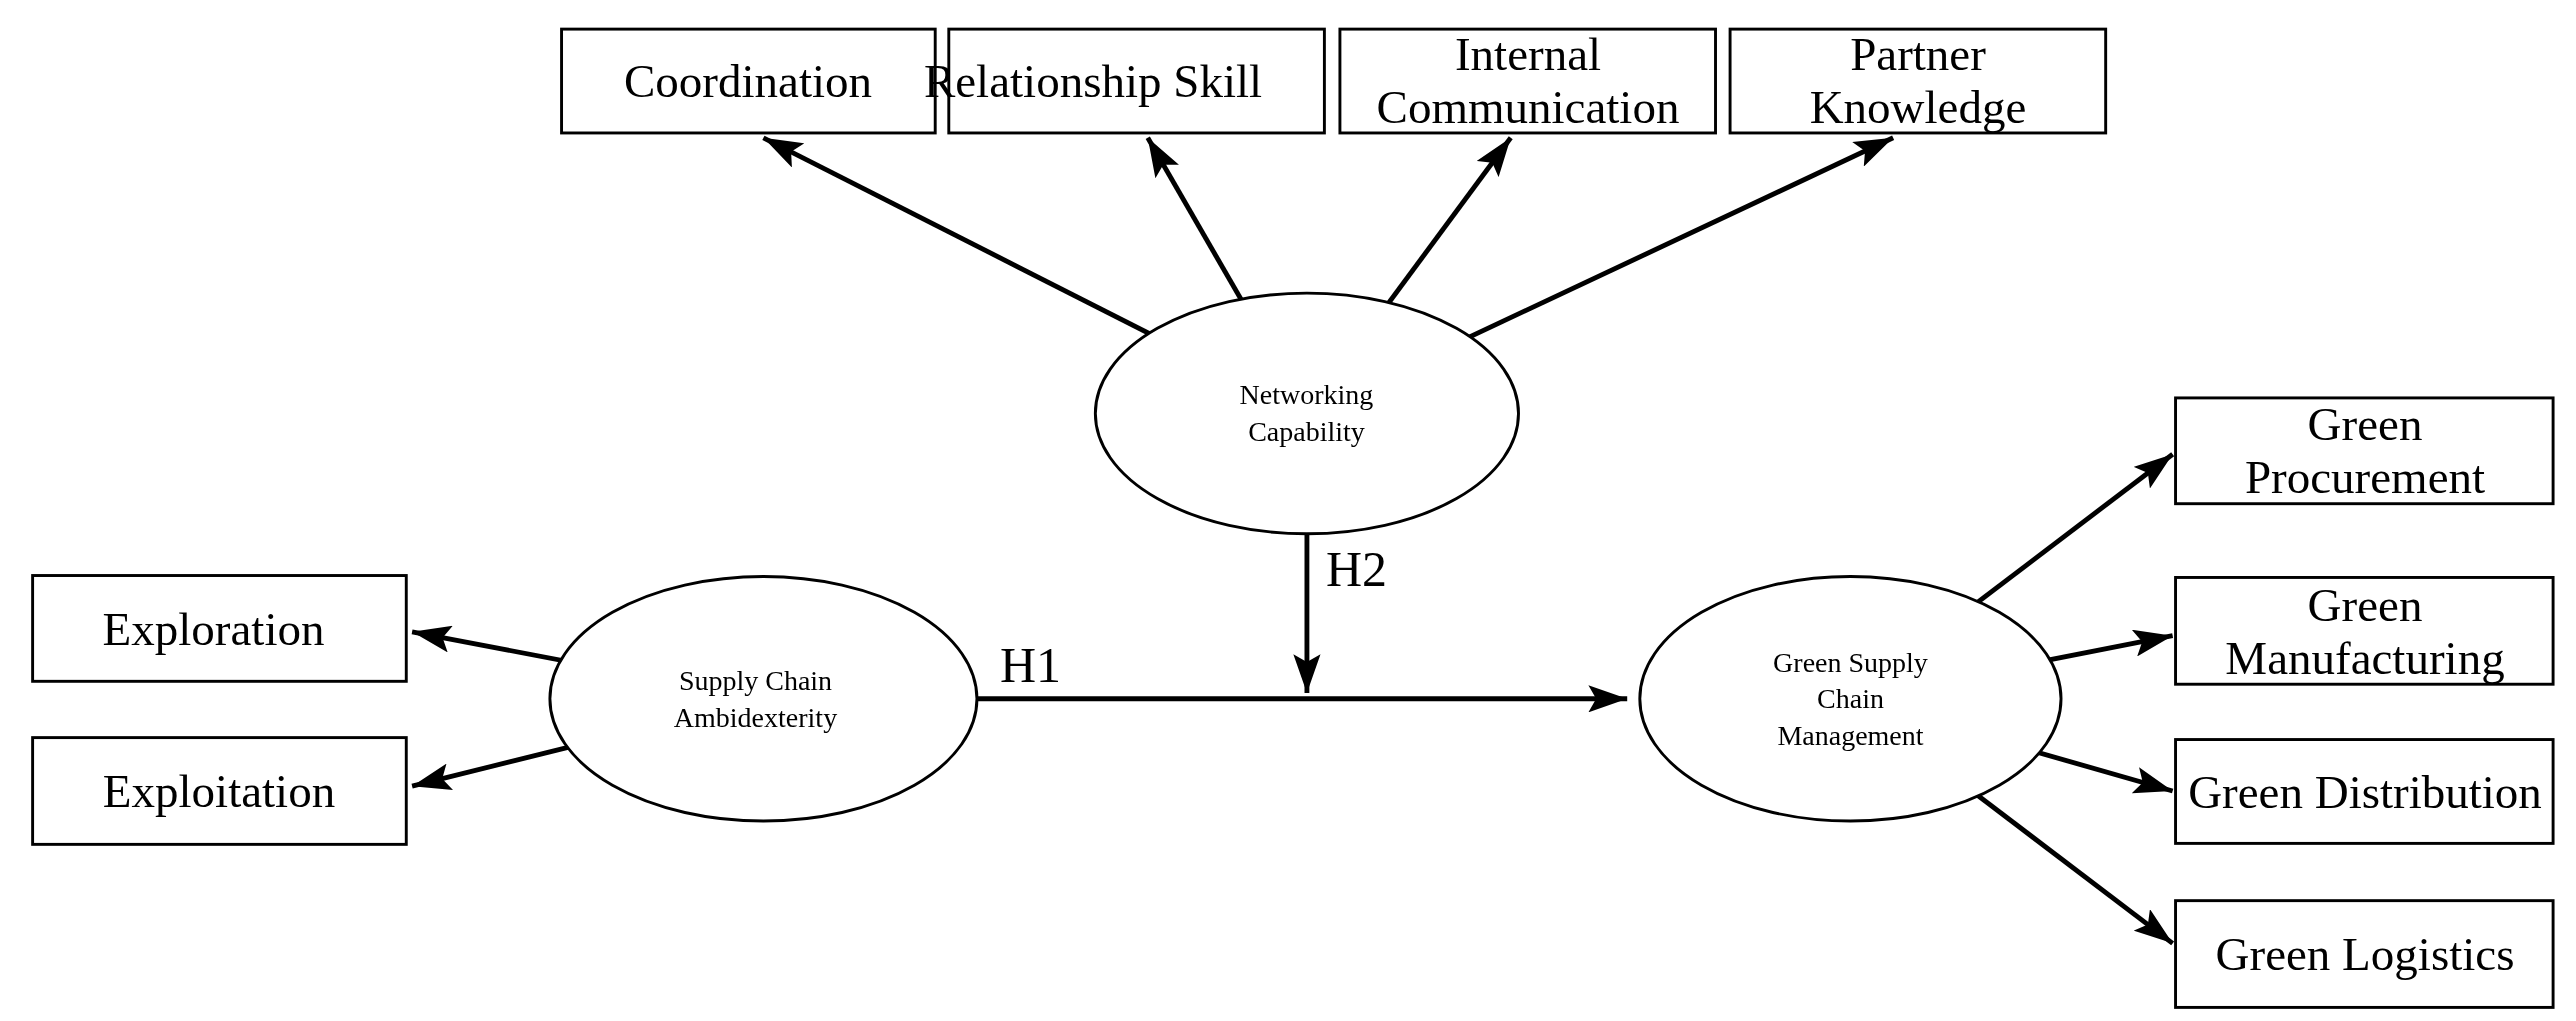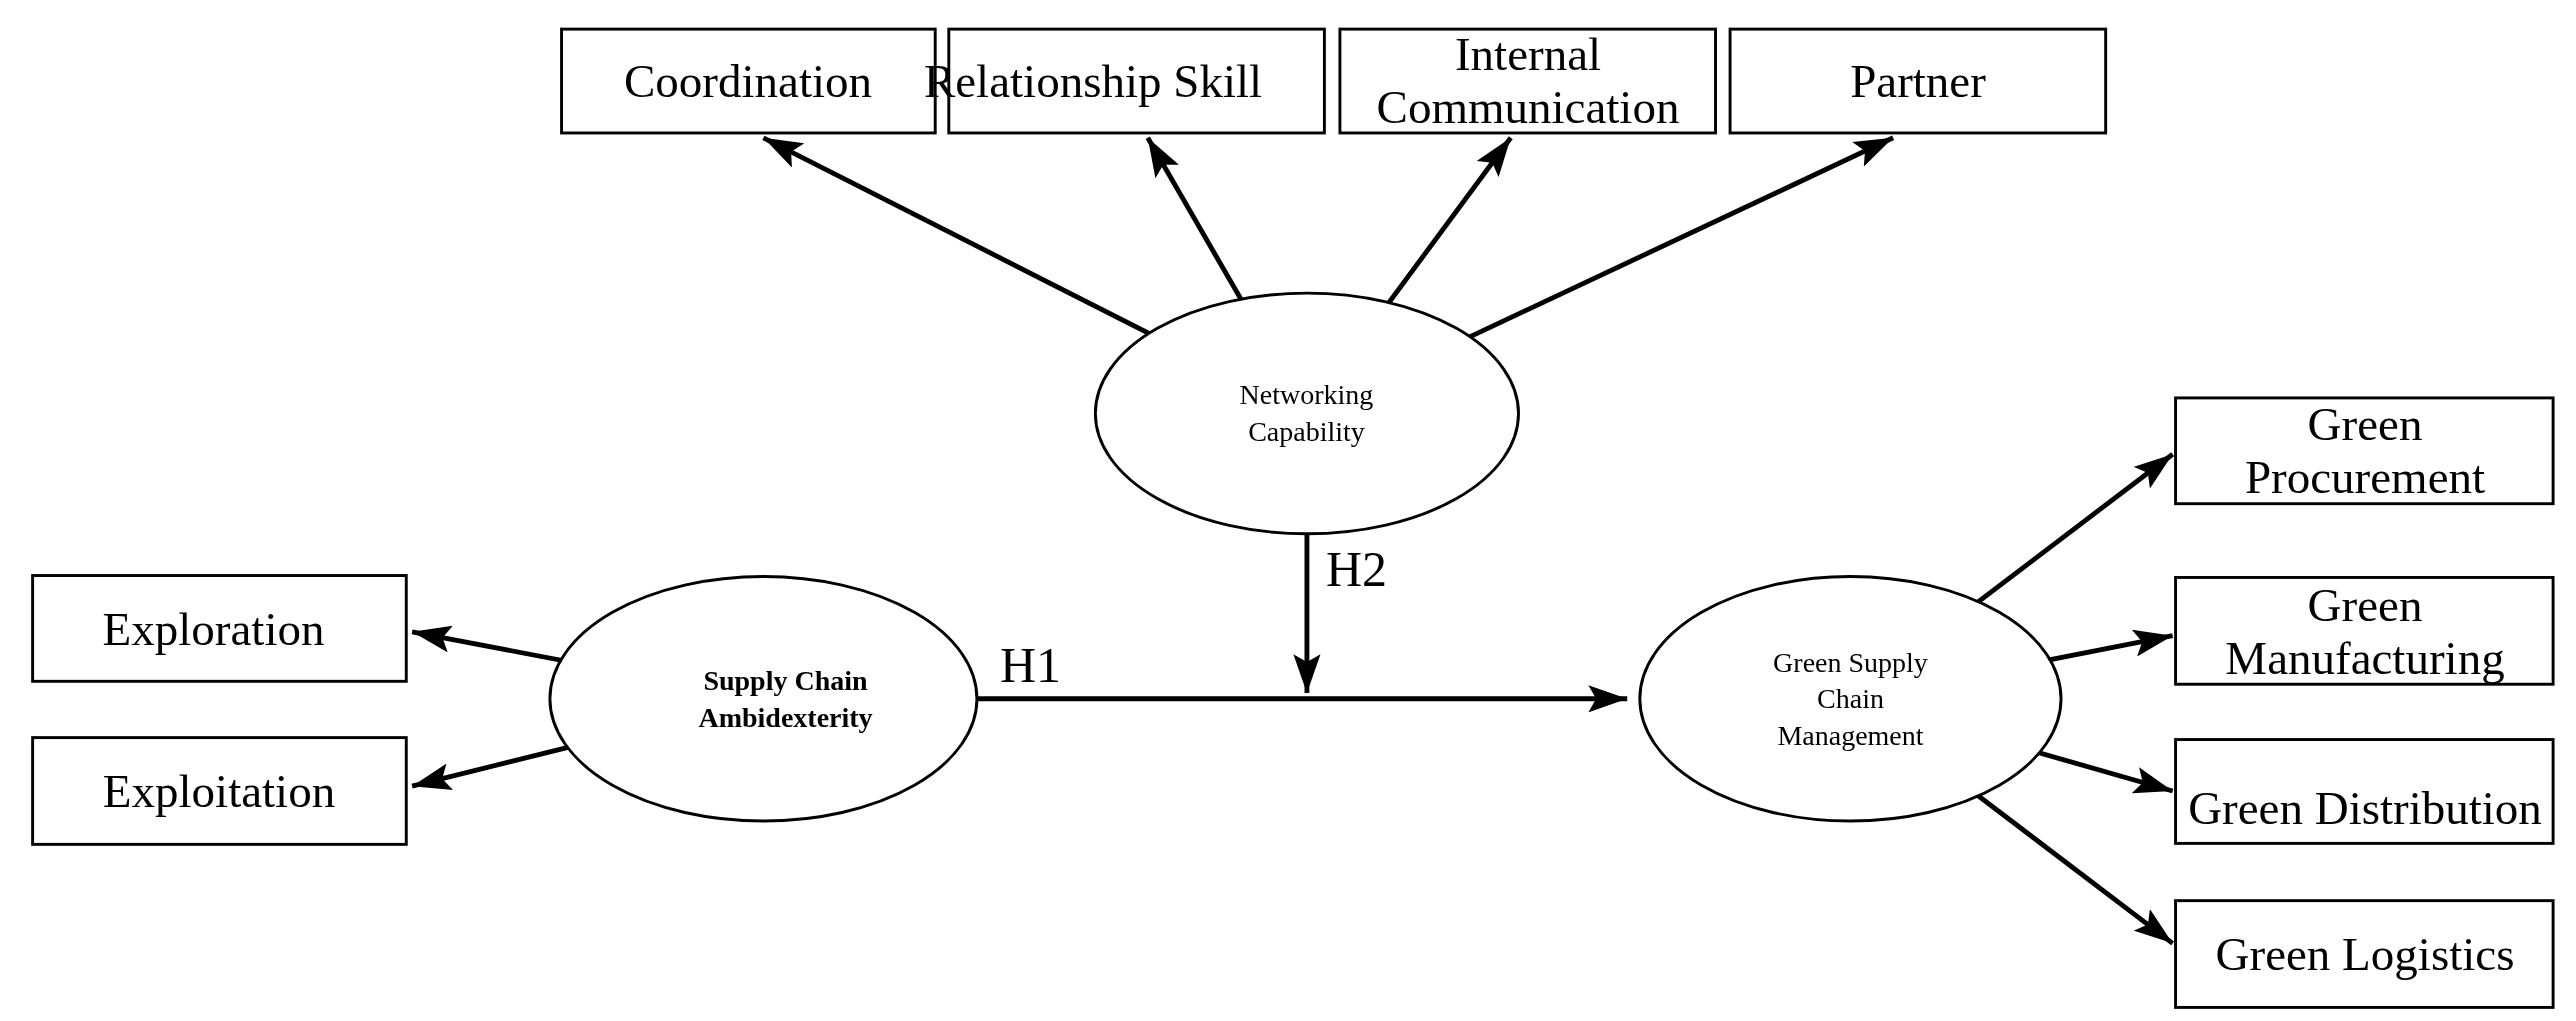--- a/index.html
+++ b/index.html
@@ -91,54 +91,55 @@
     <span>Relationship Skill</span>
   </div>
 
   <div class="label box-label" style="left:1340px; top:29px; width:376px; height:104px;">
     <span>Internal</span>
     <span>Communication</span>
   </div>
 
   <div class="label box-label" style="left:1730px; top:29px; width:376px; height:104px;border-radius:22px;">
     <span>Partner</span>
+    <span>Knowledge</span>
   </div>
 
   <div class="label box-label" style="left:32px; top:576px; width:363px; height:106px;">
     <span>Exploration</span>
   </div>
 
   <div class="label box-label" style="left:32px; top:738px; width:374px; height:107px;">
     <span>Exploitation</span>
   </div>
 
   <div class="label box-label" style="left:2176px; top:398px; width:378px; height:106px;">
     <span>Green</span>
     <span>Procurement</span>
   </div>
 
   <div class="label box-label" style="left:2176px; top:578px; width:378px; height:107px;">
     <span>Green</span>
     <span>Manufacturing</span>
   </div>
 
-  <div class="label box-label" style="left:2176px; top:756px; width:378px; height:104px;">
+  <div class="label box-label" style="left:2176px; top:740px; width:378px; height:104px;">
     <span>Green Distribution</span>
   </div>
 
   <div class="label box-label" style="left:2176px; top:901px; width:378px; height:107px;">
     <span>Green Logistics</span>
   </div>
 
   <div class="label ellipse-label" style="left:1095px; top:293px; width:423px; height:241px;">
     <span>Networking</span>
     <span>Capability</span>
   </div>
 
-  <div class="label ellipse-label" style="left:572px; top:577px; width:427px; height:245px;font-weight:bold;">
+  <div class="label ellipse-label" style="left:542px; top:577px; width:427px; height:245px;">
     <span>Supply Chain</span>
     <span>Ambidexterity</span>
   </div>
 
   <div class="label ellipse-label" style="left:1640px; top:577px; width:421px; height:245px;">
     <span>Green Supply</span>
     <span>Chain</span>
     <span>Management</span>
   </div>
 

